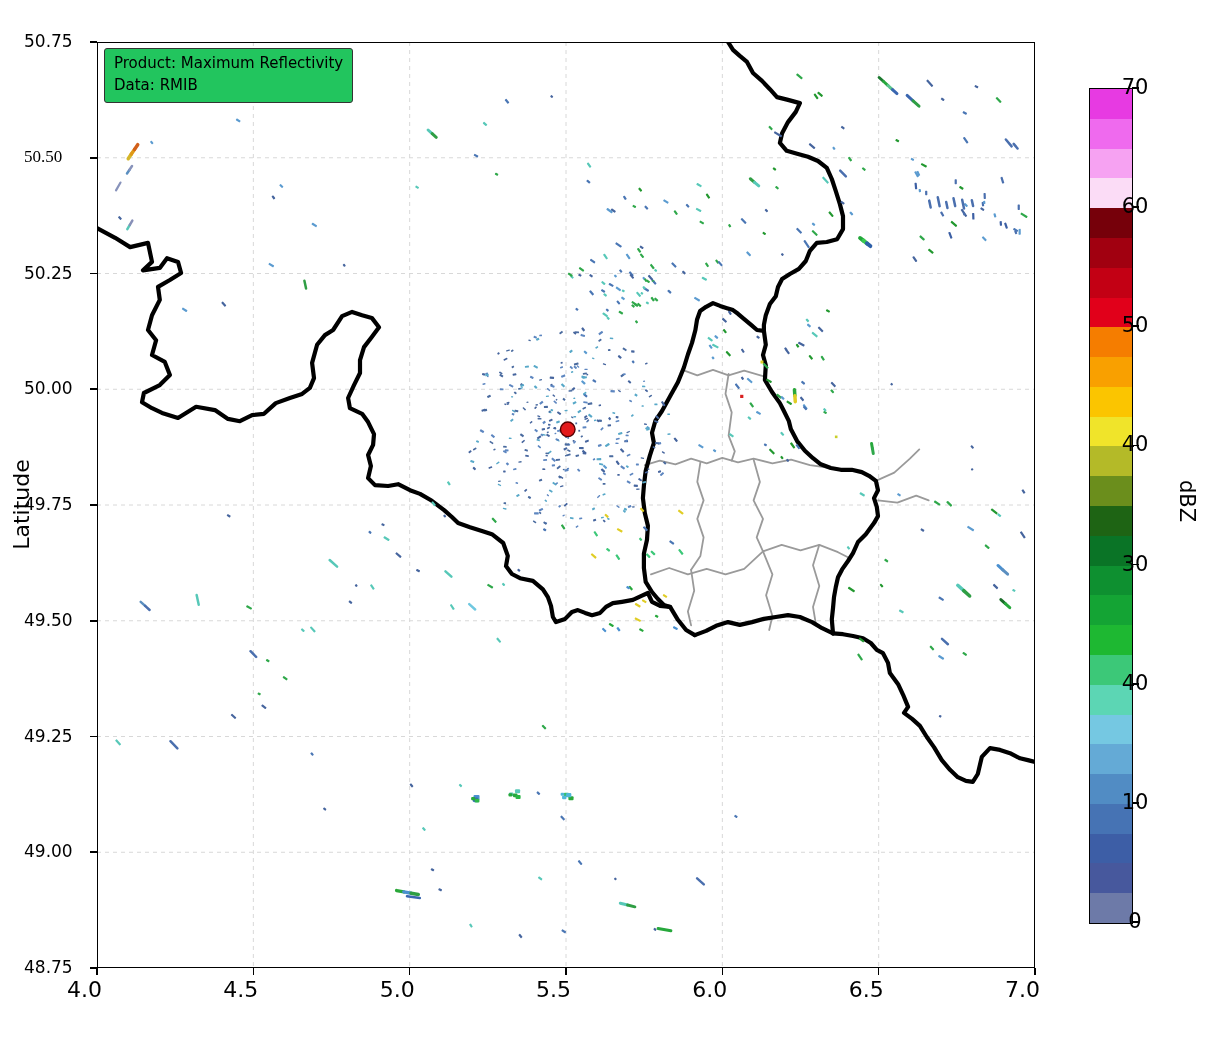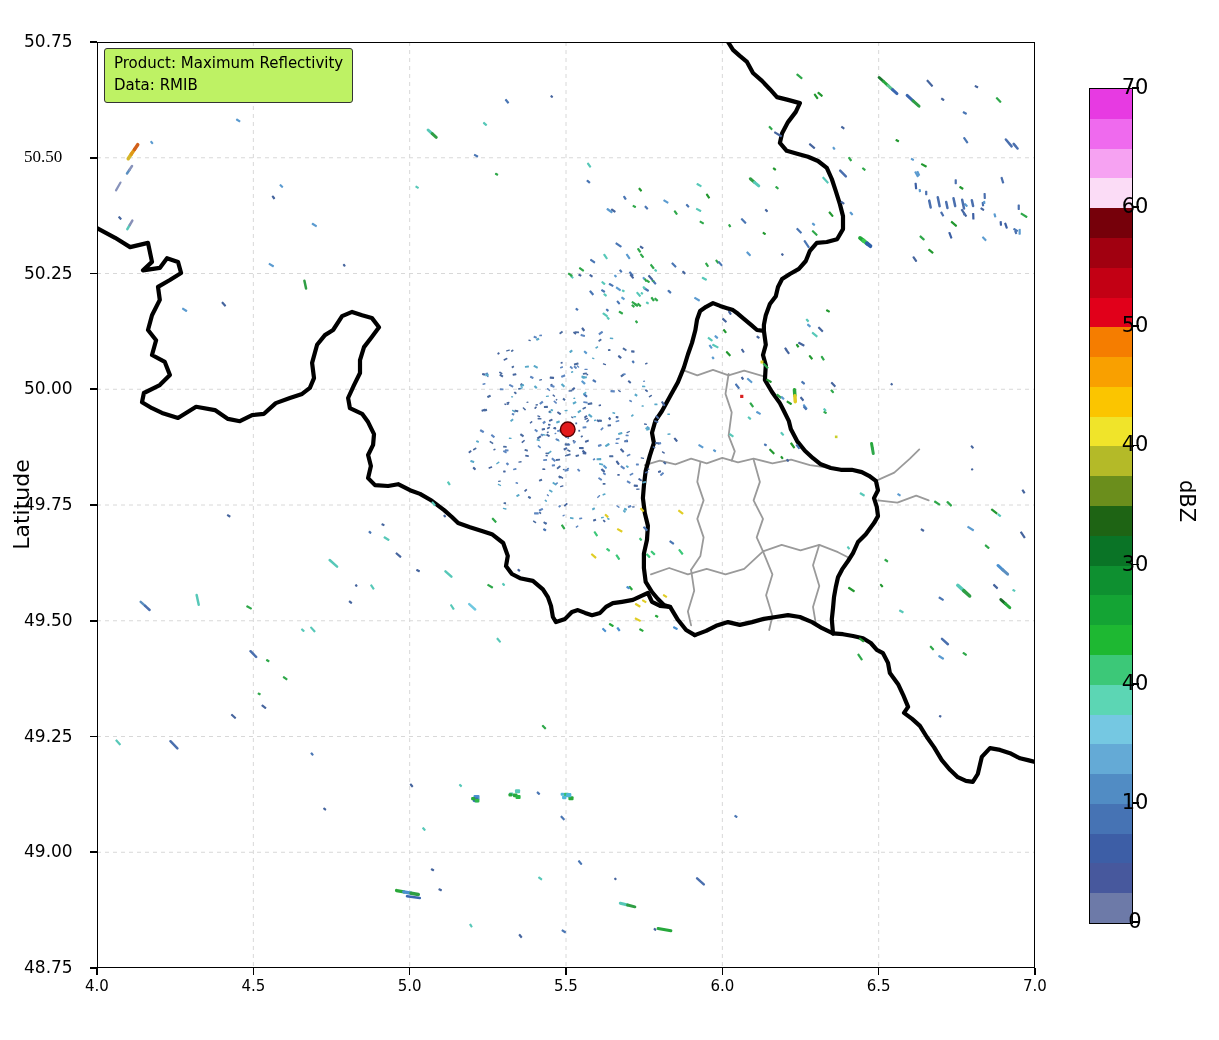--- a/index.html
+++ b/index.html
@@ -4,24 +4,24 @@
 <style>
   html,body{margin:0;padding:0;background:#fff;}
   .stage{position:relative;width:1219px;height:1040px;background:#fff;
          font-family:"DejaVu Sans","Liberation Sans",sans-serif;color:#000;overflow:hidden;}
   .title{position:absolute;left:97px;top:4px;width:938px;text-align:center;
          font-size:27px;color:#000;}
   .plot{position:absolute;left:97px;top:42px;width:938px;height:926px;}
   .plot svg{position:absolute;left:0;top:0;}
   .frame{position:absolute;left:97px;top:42px;width:938px;height:926px;
          border:1.6px solid #000;box-sizing:border-box;pointer-events:none;}
-  .legendbox{position:absolute;left:104px;top:48px;background:#bef264;
+  .legendbox{position:absolute;left:104px;top:48px;background:#22c55e;
          border:1.5px solid #333;border-radius:3px;padding:4px 9px 5px 9px;
          font-size:15px;line-height:1.45;z-index:5;}
-  .xticklab{position:absolute;width:60px;text-align:center;font-size:15px;}
+  .xticklab{position:absolute;width:60px;font-size:22px;}
   .yticklab{position:absolute;width:62px;text-align:left;font-size:17px;}
   .tickmark{position:absolute;background:#000;}
   .xlabel{position:absolute;left:97px;top:998px;width:938px;text-align:center;font-size:22px;}
   .ylabel{position:absolute;left:-59px;top:492px;width:160px;text-align:center;
           font-size:22px;transform:rotate(-90deg);}
   .cbar{position:absolute;left:1089px;top:88px;width:42px;height:834px;
         border:1.3px solid #000;box-sizing:content-box;}
   .cbarseg{position:absolute;left:0;width:42px;}
   .cbarticklab{position:absolute;left:1105px;width:60px;font-size:21px;text-align:center;}
   .cbarlabel{position:absolute;left:1147px;top:489px;width:80px;text-align:center;

